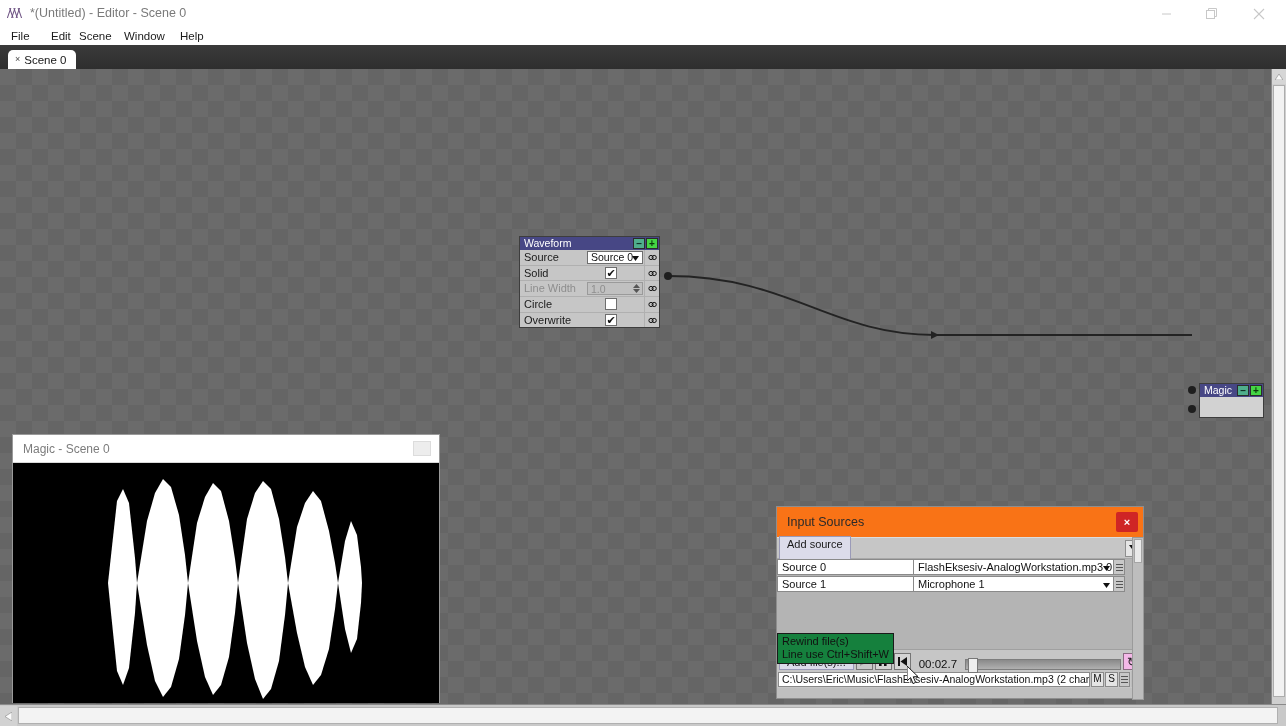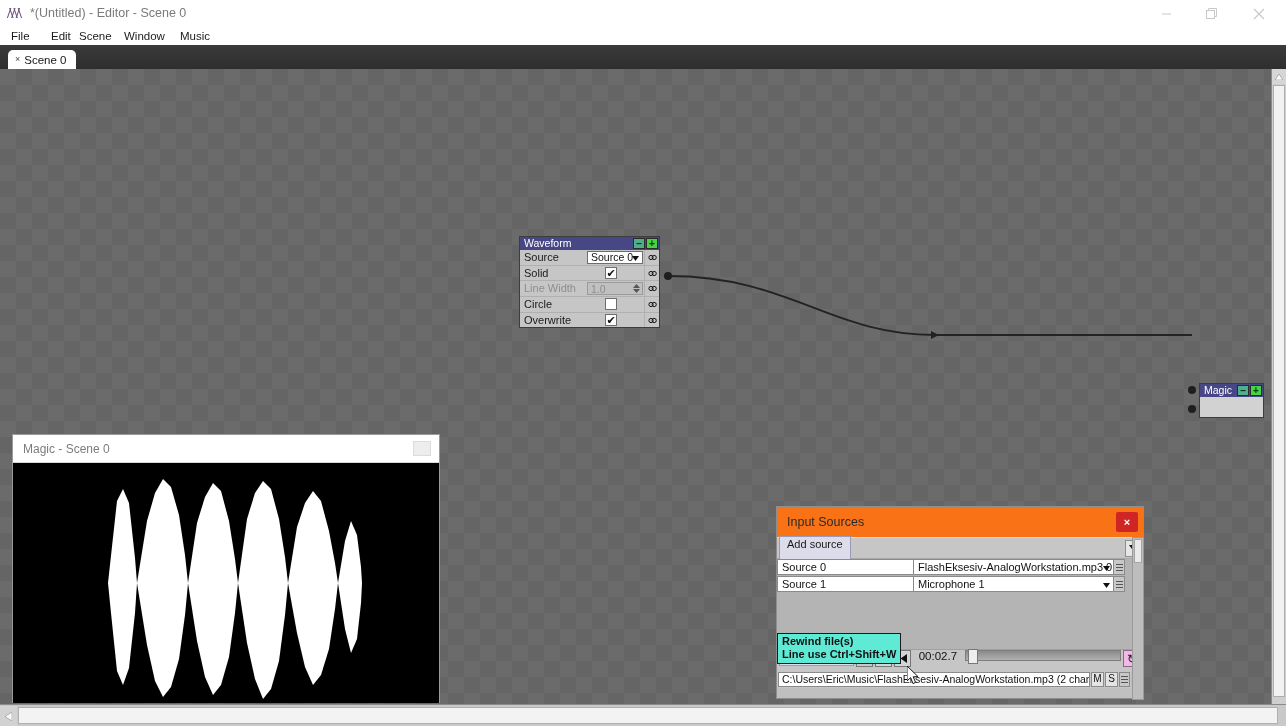--- a/index.html
+++ b/index.html
@@ -368,21 +368,21 @@
   #is-list-vscroll-thumb {
     position: absolute; left: 1px; top: 11px;
     width: 8px; height: 65px;
     background: #eaeaea; border: 1px solid #a5a5a5; box-sizing: border-box;
   }
 
   
   #is-transport {
     position: relative;
     height: 20px; background: #c6c6c6;
-    display: flex; align-items: flex-start;
+    display: flex; align-items: flex-end;
     padding: 0 2px; gap: 2px;
   }
   #add-files-btn {
     height: 16px; padding: 0 7px;
     background: #dcdcea; border: 1px solid #9a9ab8;
     box-sizing: border-box;
     font-size: 11px; color: #1a1a1a; line-height: 14px;
     white-space: nowrap;
   }
   .tbtn {
@@ -458,26 +458,25 @@
   }
   #is-panel-vscroll-thumb {
     position: absolute; left: 1px; top: 1px;
     width: 8px; height: 24px;
     background: #eaeaea; border: 1px solid #a5a5a5; box-sizing: border-box;
   }
 
   
   #tooltip {
     position: absolute; left: 777px; top: 633px;
-    background: #5eead4;
+    background: #15803d;
     border: 1px solid #1a1a1a;
     box-sizing: border-box;
     padding: 1px 4px 2px 4px;
     z-index: 60;
-    font-weight: bold;
   }
   .tooltip-line {
     font-size: 11px; color: #111111; line-height: 13px;
     white-space: nowrap;
   }
 
   
   #mouse-cursor {
     position: absolute; left: 907px; top: 666px;
     z-index: 90; pointer-events: none;
@@ -509,21 +508,21 @@
         <line x1="11" y1="1" x2="1" y2="11" stroke="#c8c8c8" stroke-width="1.1"></line>
       </svg>
     </div>
   </div>
 
   <div id="menubar">
     <div class="menu-item" id="menu-file">File</div>
     <div class="menu-item" id="menu-edit">Edit</div>
     <div class="menu-item" id="menu-scene">Scene</div>
     <div class="menu-item" id="menu-window">Window</div>
-    <div class="menu-item" id="menu-help">Music</div>
+    <div class="menu-item" id="menu-help">Help</div>
   </div>
 
   <div id="tabstrip">
     <div id="tab-scene0">
       <span id="tab-close-icon">×</span>
       <span id="tab-label">Scene 0</span>
     </div>
   </div>
 
   <div id="canvas">

